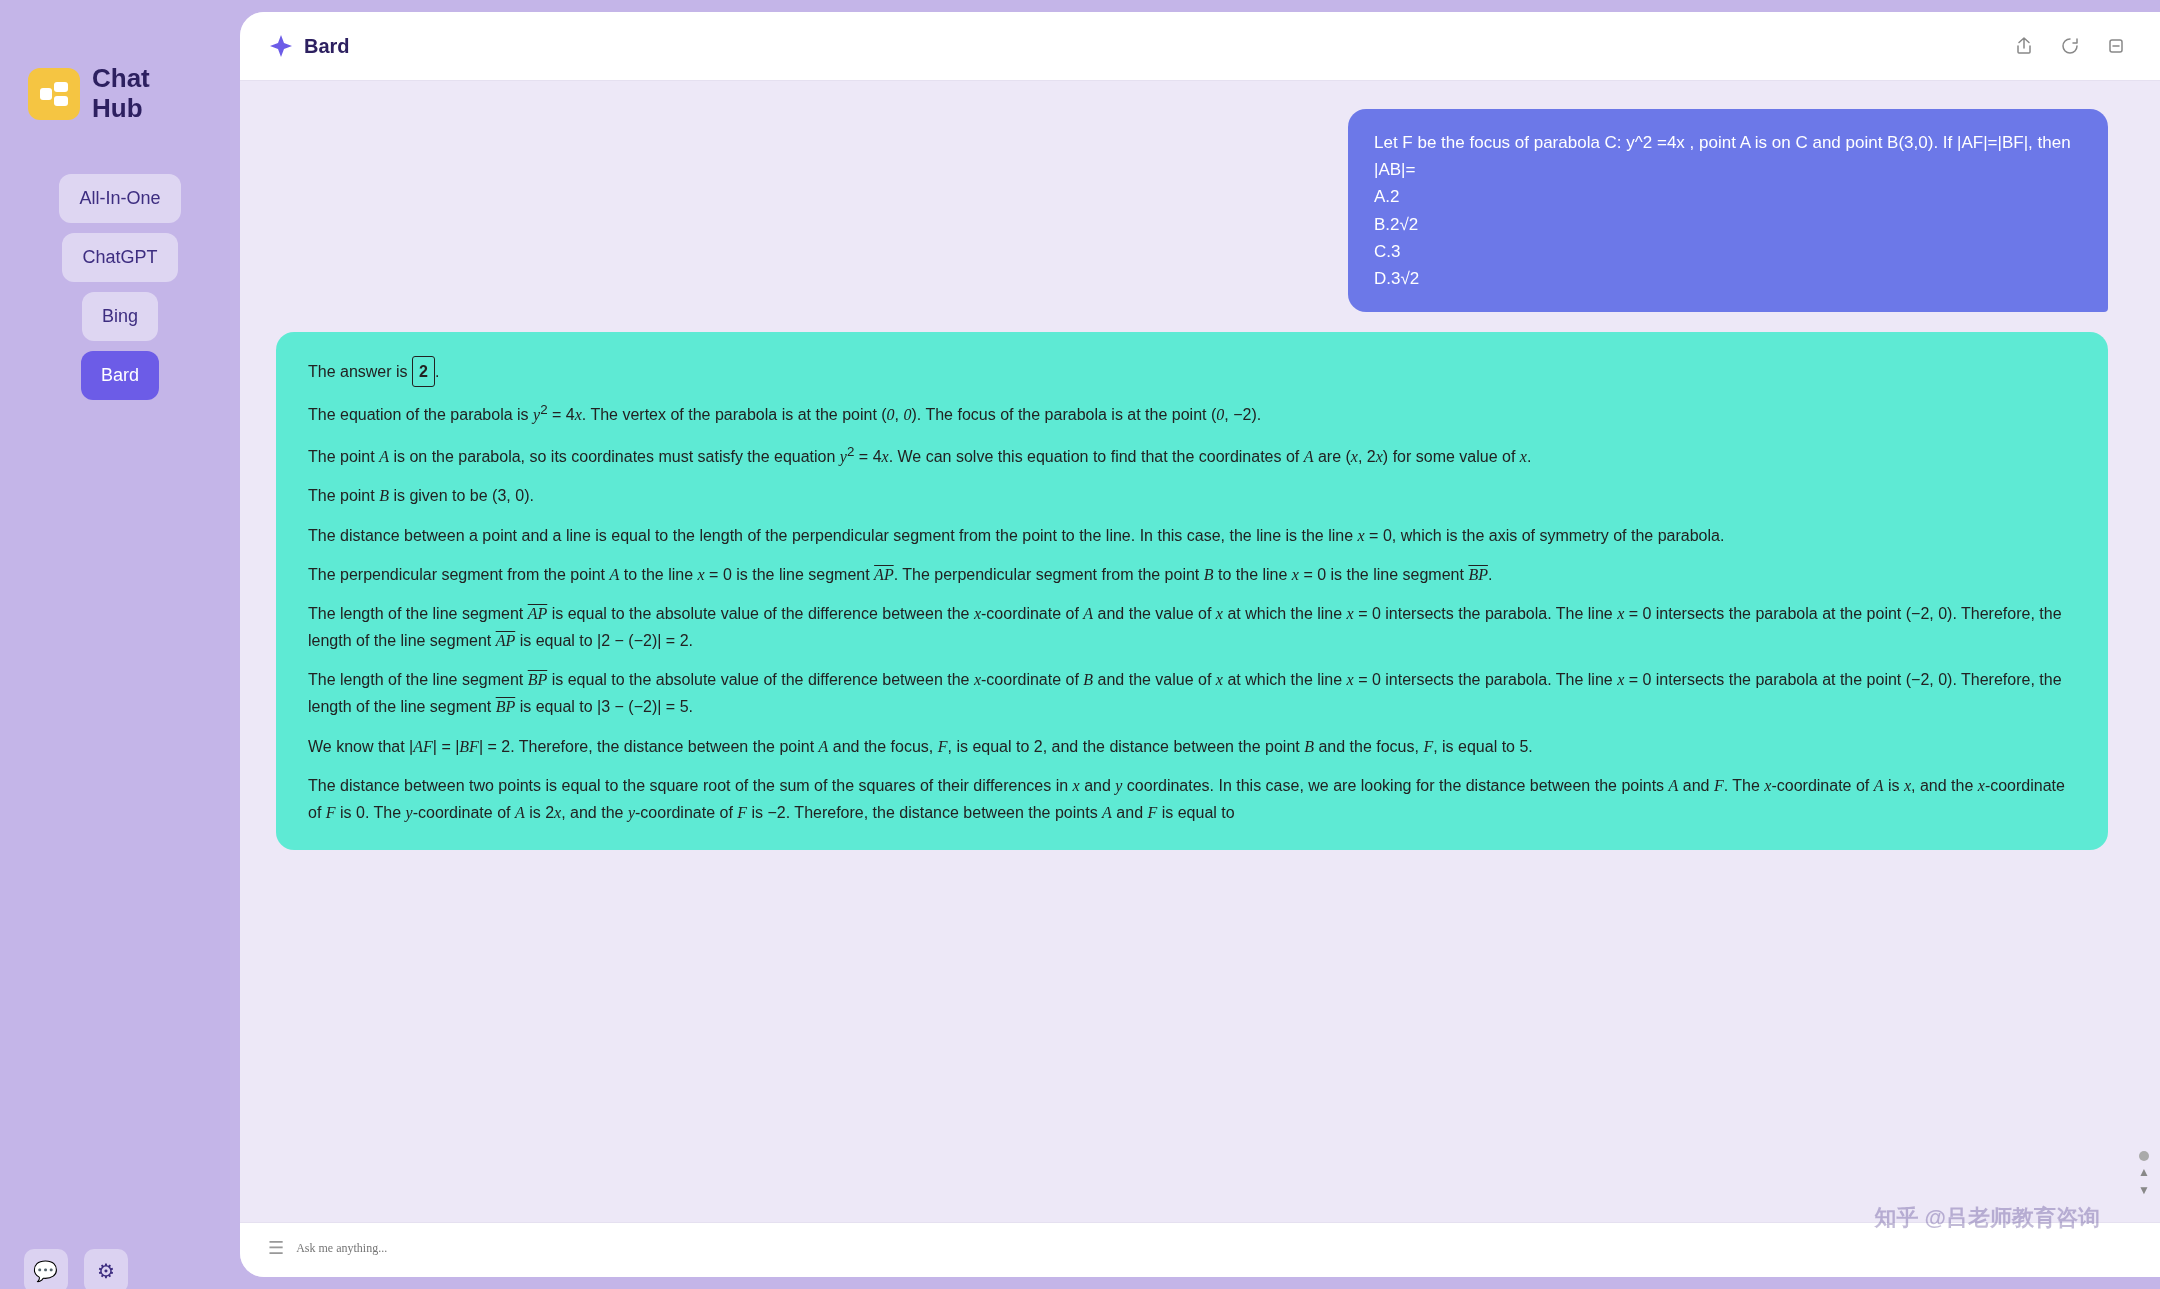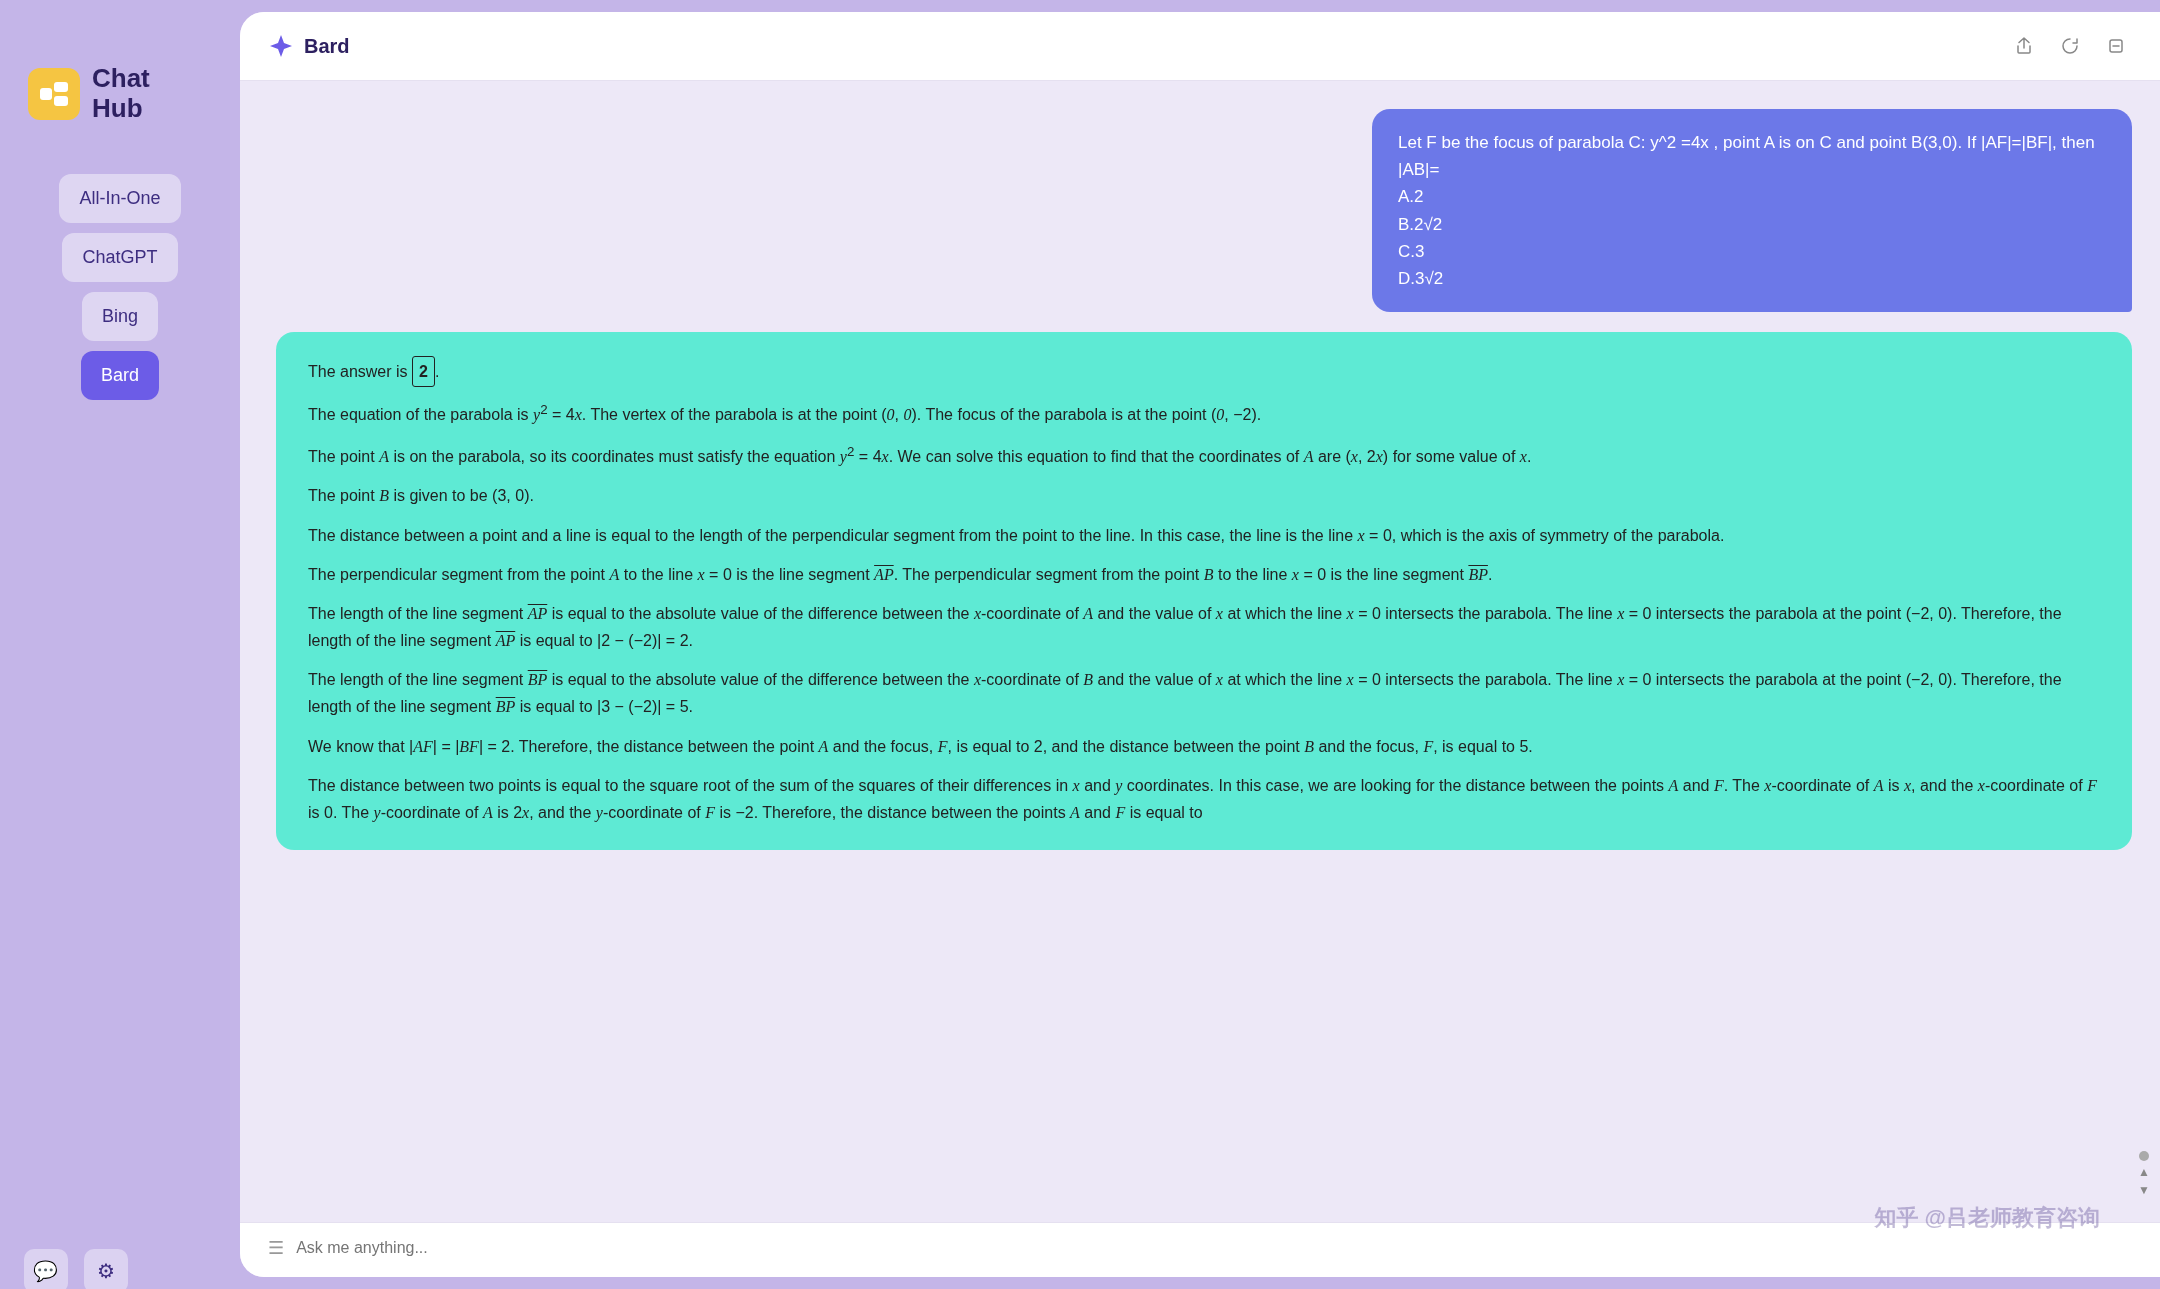--- a/index.html
+++ b/index.html
@@ -146,21 +146,21 @@
       justify-content: center;
       cursor: pointer;
       color: #888;
       font-size: 18px;
     }
 
     
     .chat-area {
       flex: 1;
       overflow-y: auto;
-      padding: 28px 28px 20px 36px;
+      padding: 28px 52px 20px 36px;
       display: flex;
       flex-direction: column;
       gap: 20px;
       background: #ede8f7;
     }
 
     
     .user-message {
       align-self: flex-end;
       max-width: 760px;
@@ -248,23 +248,24 @@
     .input-prefix-icon {
       color: #999;
       font-size: 18px;
       flex-shrink: 0;
     }
 
     .chat-input {
       flex: 1;
       border: none;
       outline: none;
-      font-size: 16px;
+      font-size: 12px;
       color: #888;
       background: transparent;
+      font-family: Liberation Serif, serif;
     }
 
     
     .watermark {
       position: absolute;
       bottom: 44px;
       right: 60px;
       font-size: 22px;
       color: rgba(80,60,140,0.35);
       font-weight: 600;

